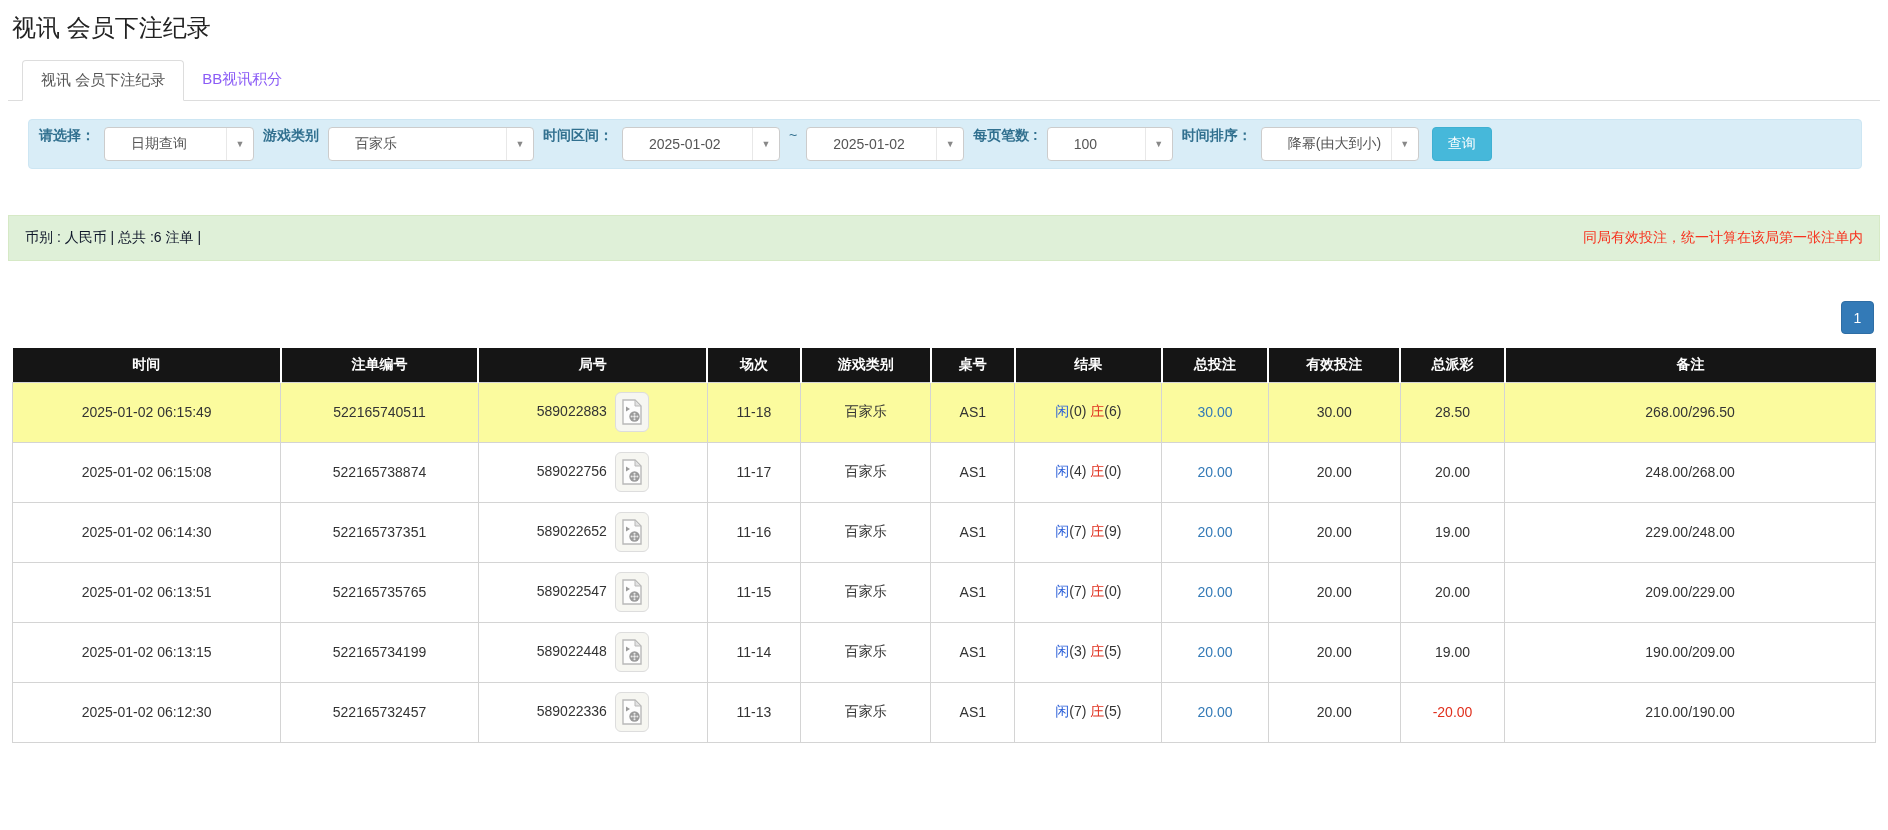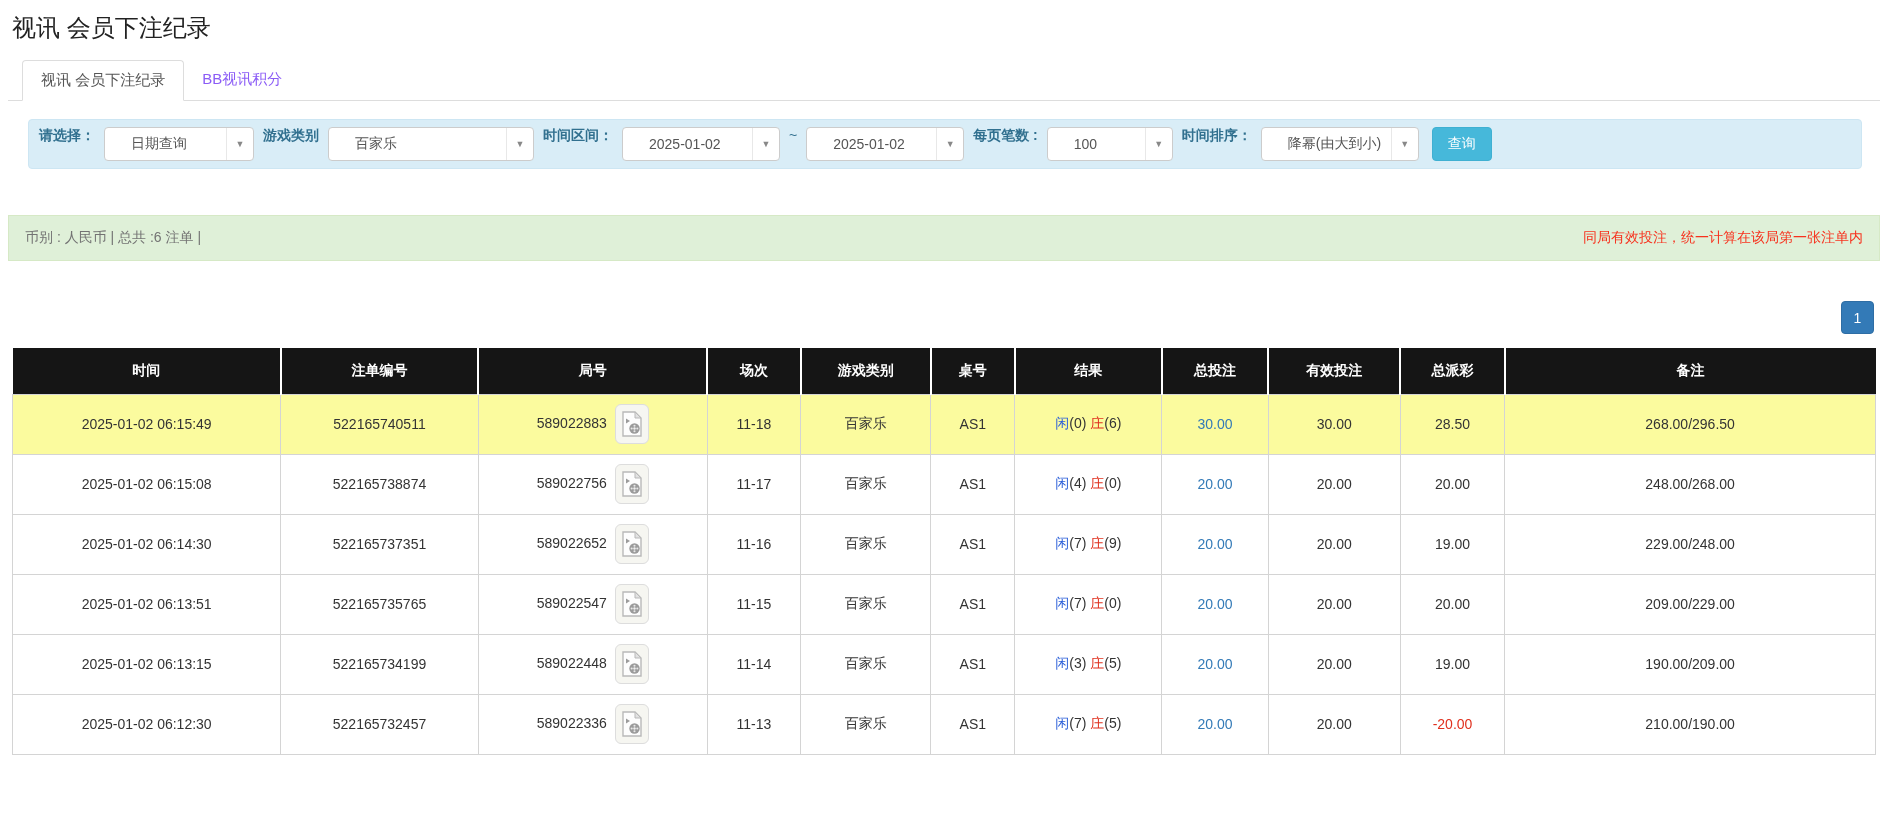--- a/index.html
+++ b/index.html
@@ -38,34 +38,34 @@
     background:#46b8da; border:1px solid #3fb0d2; color:#fff; border-radius:4px;
     height:34px; padding:0 15px; font-size:14px; cursor:pointer; margin-left:4px;
   }
 
   
   .info-bar {
     margin-top:46px; background:#dff0d8; border:1px solid #d6e9c6;
     padding:13px 16px; display:flex; justify-content:space-between; align-items:center;
     font-size:14px;
   }
-  .summary { color:#737373; }
+  .summary { color:#0f172a; }
   .notice  { color:#f7321e; }
 
   
   .pagination { display:flex; justify-content:flex-end; margin:40px 6px 14px 0; }
   .page-btn {
     min-width:33px; height:33px; background:#337ab7; border:1px solid #2e6da4;
     color:#fff; border-radius:4px; font-size:14px; cursor:pointer;
   }
 
   
   table { width:calc(100% - 8px); margin:0 4px 20px 4px; border-collapse:collapse; table-layout:fixed; font-size:14px; }
   thead th {
-    background:#151515; color:#fff; font-weight:bold; height:46px;
+    background:#151515; color:#fff; font-weight:bold; height:34px;
     border-right:2px solid #fff; text-align:center;
   }
   thead th:last-child { border-right:none; }
   thead th:nth-child(1){width:14.4%} thead th:nth-child(2){width:10.6%}
   thead th:nth-child(3){width:12.3%} thead th:nth-child(4){width:5.0%}
   thead th:nth-child(5){width:7.0%}  thead th:nth-child(6){width:4.5%}
   thead th:nth-child(7){width:7.9%}  thead th:nth-child(8){width:5.7%}
   thead th:nth-child(9){width:7.1%}  thead th:nth-child(10){width:5.6%}
   tbody td {
     border:1px solid #d4d4d4; height:60px; text-align:center; vertical-align:middle;

